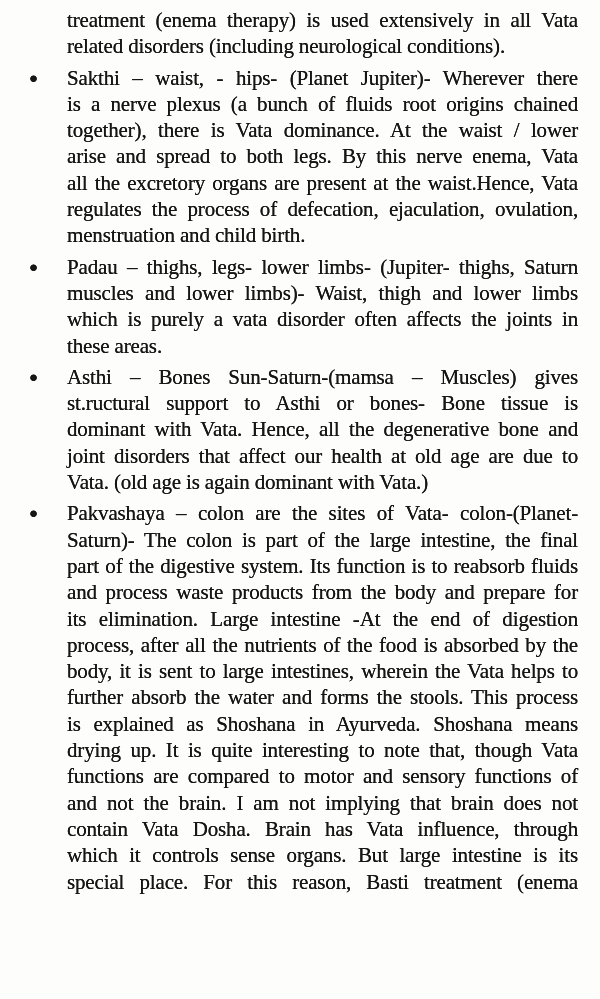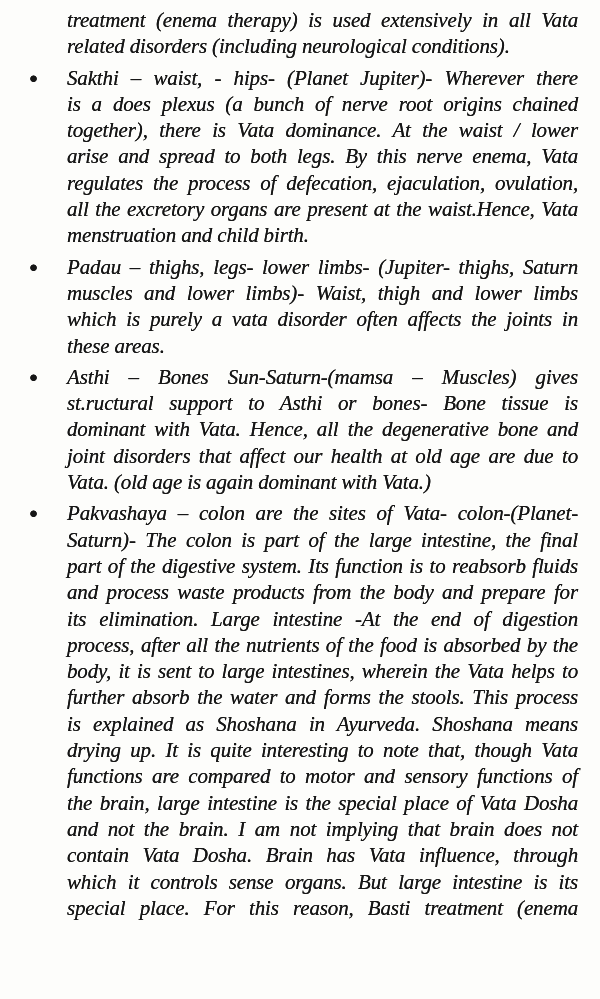--- a/index.html
+++ b/index.html
@@ -16,21 +16,20 @@
     overflow: hidden;
     font-family: "Liberation Serif", "DejaVu Serif", serif;
     font-size: 21px;
     line-height: 26.3px;
     letter-spacing: -0.15px;
     color: #161616;
     text-shadow: 0 0 0.45px currentColor;
   }
   .para {
     position: relative;
-    font-style: italic;
   }
   .bullet-item {
     margin-top: 5px;
   }
   .marker {
     position: absolute;
     left: -38px;
     top: 0;
     width: 38px;
     font-size: 15px;
@@ -53,25 +52,25 @@
 
   <div class="para intro">
       <div class="tline">treatment (enema therapy) is used extensively in all Vata</div>
       <div class="tline final">related disorders (including neurological conditions).</div>
     </div>
 
   <div class="para bullet-item">
     <span class="marker">●</span>
     <div class="lines">
         <div class="tline">Sakthi – waist, - hips- (Planet Jupiter)- Wherever there</div>
-        <div class="tline">is a does plexus (a bunch of nerve root origins chained</div>
+        <div class="tline">is a nerve plexus (a bunch of fluids root origins chained</div>
         <div class="tline">together), there is Vata dominance. At the waist / lower</div>
         <div class="tline">arise and spread to both legs. By this nerve enema, Vata</div>
+        <div class="tline">all the excretory organs are present at the waist.Hence, Vata</div>
         <div class="tline">regulates the process of defecation, ejaculation, ovulation,</div>
-        <div class="tline">all the excretory organs are present at the waist.Hence, Vata</div>
         <div class="tline final">menstruation and child birth.</div>
       </div>
   </div>
 
   <div class="para bullet-item">
     <span class="marker">●</span>
     <div class="lines">
         <div class="tline">Padau – thighs, legs- lower limbs- (Jupiter- thighs, Saturn</div>
         <div class="tline">muscles and lower limbs)- Waist, thigh and lower limbs</div>
         <div class="tline">which is purely a vata disorder often affects the joints in</div>
@@ -97,21 +96,20 @@
         <div class="tline">Saturn)- The colon is part of the large intestine, the final</div>
         <div class="tline">part of the digestive system. Its function is to reabsorb fluids</div>
         <div class="tline">and process waste products from the body and prepare for</div>
         <div class="tline">its elimination.  Large intestine -At the end of digestion</div>
         <div class="tline">process, after all the nutrients of the food is absorbed by the</div>
         <div class="tline">body, it is sent to large intestines, wherein the Vata helps to</div>
         <div class="tline">further absorb the water and forms the stools. This process</div>
         <div class="tline">is explained as Shoshana in Ayurveda. Shoshana means</div>
         <div class="tline">drying up. It is quite interesting to note that, though Vata</div>
         <div class="tline">functions are compared to motor and sensory functions of</div>
-        <div class="tline">the brain, large intestine is the special place of Vata Dosha</div>
         <div class="tline">and not the brain. I am not implying that brain does not</div>
         <div class="tline">contain Vata Dosha. Brain has Vata influence, through</div>
         <div class="tline">which it controls sense organs. But large intestine is its</div>
         <div class="tline">special place. For this reason, Basti treatment (enema</div>
       </div>
   </div>
 
 </div>
 
 </body></html>

